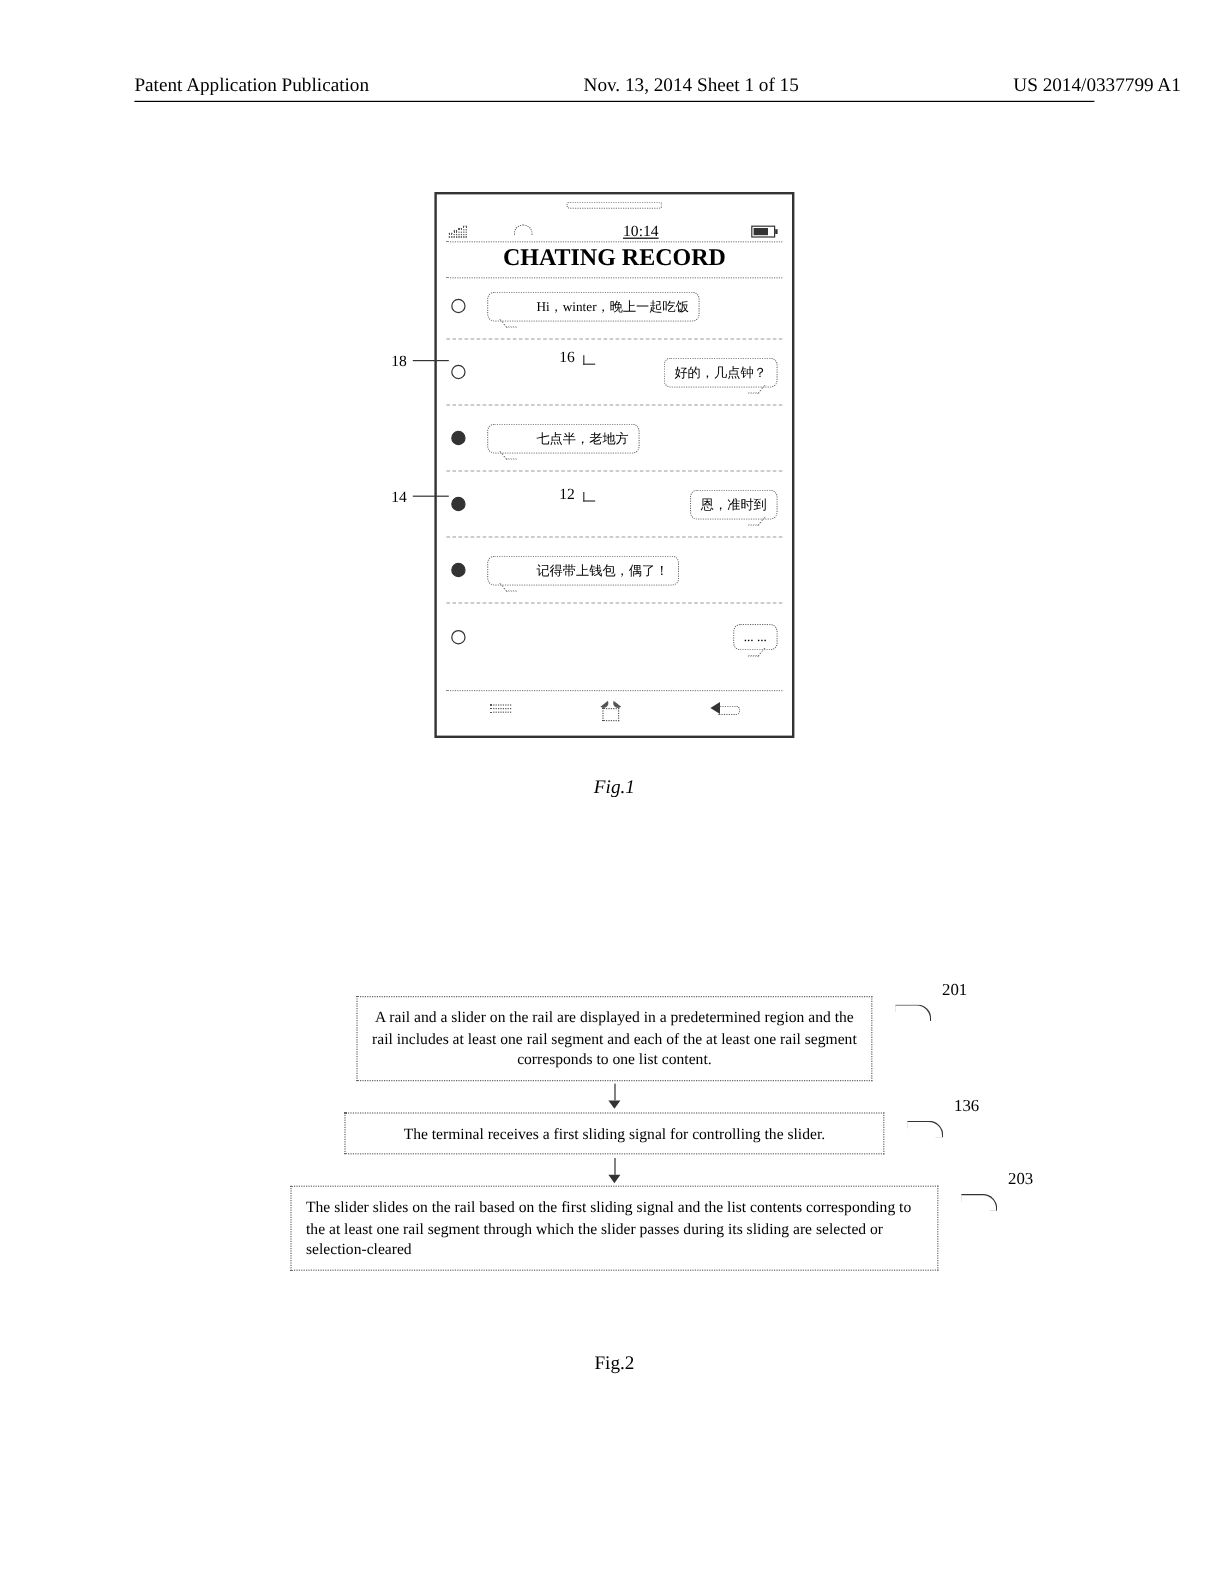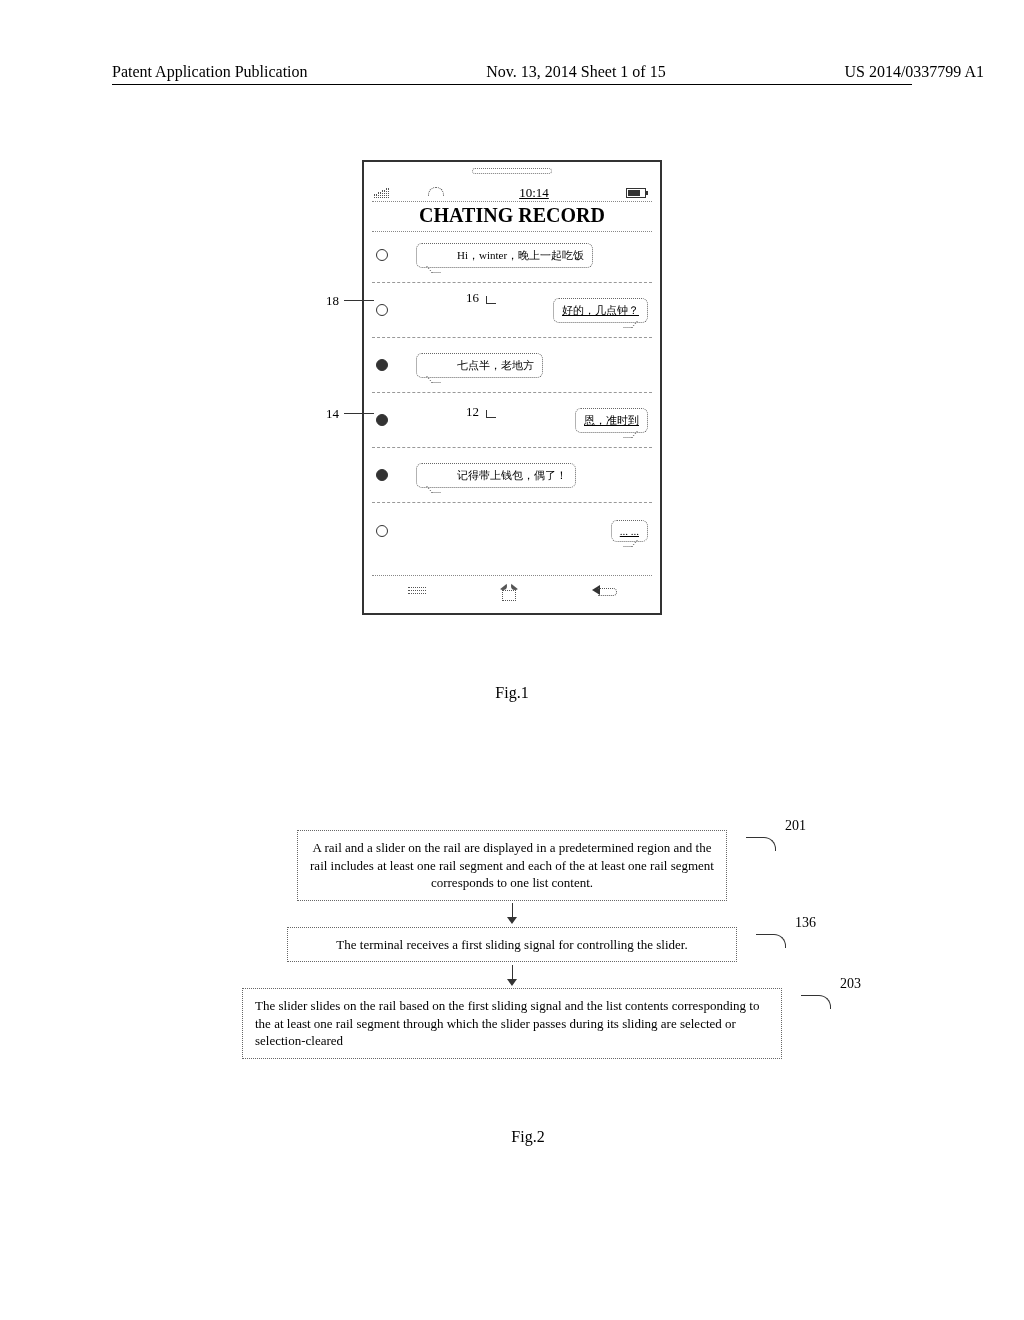--- a/index.html
+++ b/index.html
@@ -149,32 +149,32 @@
   }
   .rail-dot.filled { background: #333; }
   .bubble {
     border: 1px dotted #666;
     border-radius: 6px;
     padding: 4px 8px;
     font-size: 11px;
     position: relative;
     max-width: 200px;
   }
-  .bubble.left { margin-left: 28px; padding-left: 40px; }
+  .bubble.left { margin-left: 18px; padding-left: 40px; }
   .bubble.left::after {
     content: "";
     position: absolute;
     bottom: -6px;
     left: 12px;
     width: 8px; height: 6px;
     border-left: 1px dotted #666;
     border-bottom: 1px dotted #666;
     transform: skewX(40deg);
   }
-  .bubble.right { margin-left: auto; text-decoration: underline; }
+  .bubble.right { margin-left: auto; }
   .bubble.right::after {
     content: "";
     position: absolute;
     bottom: -6px;
     right: 12px;
     width: 8px; height: 6px;
     border-right: 1px dotted #666;
     border-bottom: 1px dotted #666;
     transform: skewX(-40deg);
   }
@@ -257,22 +257,22 @@
     border: 1px dotted #555;
     border-left: none;
     border-radius: 0 6px 6px 0;
   }
   .fig-label {
     position: absolute;
     font-size: 16px;
     left: 50%;
     transform: translateX(-50%);
   }
-  .fig1-label { top: 684px; }
-  .fig2-label { top: 1128px; margin-left: 16px; }
+  .fig1-label { top: 648px; font-style: italic; }
+  .fig2-label { top: 1128px; }
   
   .flow {
     position: absolute;
     top: 830px;
     left: 200px;
     width: 624px;
   }
   .flow-box {
     border: 1px dotted #666;
     padding: 8px 12px;

